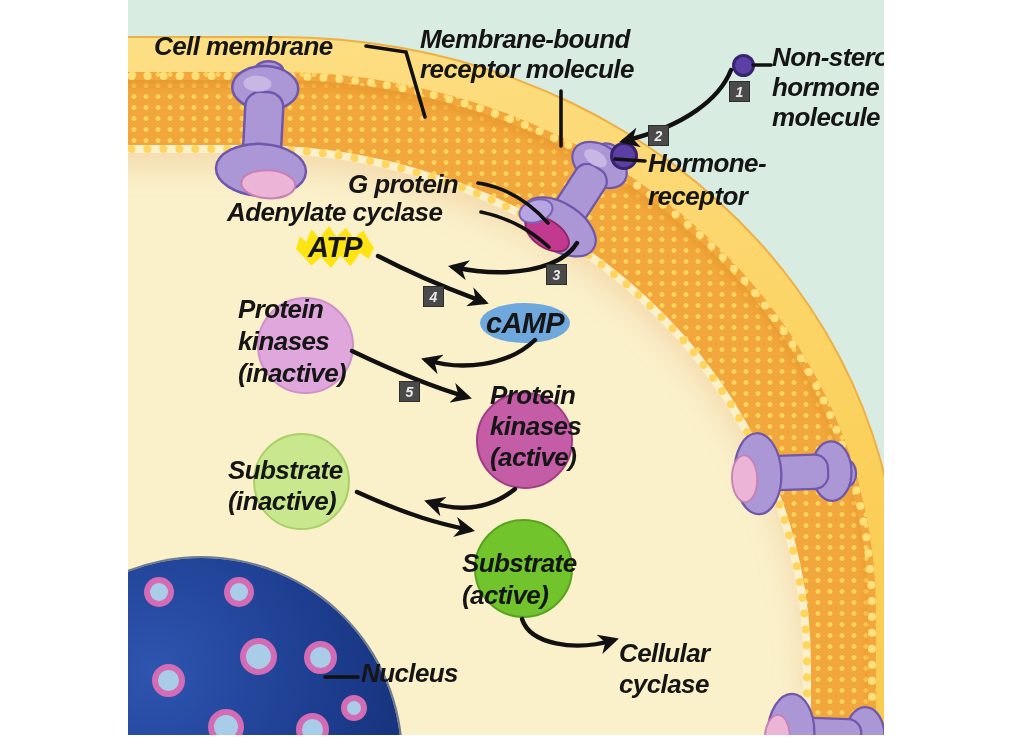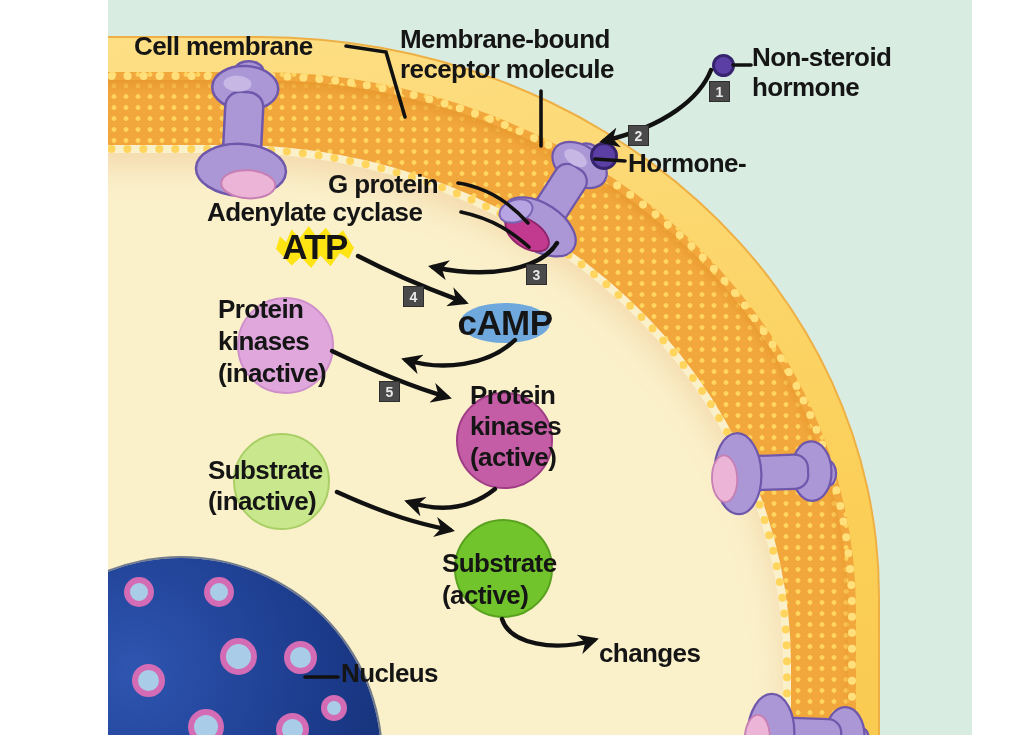--- a/index.html
+++ b/index.html
@@ -1,19 +1,19 @@
 <!DOCTYPE html>
 <html style="--background-outside-cell: #d9ece2; --cell-exterior: #fbcf57; --cell-exterior-light: #fde089; --membrane: #f2a73c; --cytoplasm-fill: #faf0ca; --receptor-body: #ab97d6; --receptor-outline: #6f58ab; --hormone: #5b3fa4; --adenylate-cyclase-cap: #c23a90; --receptor-base-cap: #ecb5d8; --kinase-inactive: #dfa7dc; --kinase-active: #c45ca6; --substrate-inactive: #c9e78c; --substrate-active: #72c42d; --nucleus: #1d3d8f; --nucleus-pore-ring: #d36cb4; --nucleus-pore-center: #a9cde9; --atp-highlight: #ffe414; --camp-highlight: #6fa8dc;"><head>
 <meta charset="utf-8">
 <style>
   html,body{margin:0;padding:0;background:#ffffff;}
   .page{position:relative;width:1024px;height:748px;background:#ffffff;overflow:hidden;
         font-family:"Liberation Sans",sans-serif;}
-  .canvas{position:absolute;left:108px;top:0;width:864px;height:735px;overflow:hidden;
-          background:var(--background-outside-cell,#d9ece2);}
+  .canvas{position:absolute;left:128px;top:0;width:756px;height:735px;overflow:hidden;
+          background:var(--background-outside-cell,#d9ece2);font-style:italic;}
   .abs{position:absolute;}
   
   .cell-outer{left:-300px;top:36px;width:1070px;height:2000px;
       background:linear-gradient(170deg,var(--cell-exterior-light,#fde089) 0%,var(--cell-exterior,#fbcf57) 30%,#f8bd3f 70%);
       border-top-right-radius:620px 560px;border-top:2px solid #eeb045;border-right:2px solid #eeb045;}
   .membrane{left:-300px;top:72px;width:1040px;height:2000px;
       background-color:var(--membrane,#f2a73c);
       background-image:radial-gradient(#ffd45e 2.2px,rgba(255,212,94,0) 2.8px);
       background-size:12px 11px;
       border-top-right-radius:600px 540px;
@@ -47,21 +47,21 @@
   .camp-pill{left:352px;top:303px;width:90px;height:40px;border-radius:50%;
       background:var(--camp-highlight,#6fa8dc);}
   .hormone-dot{width:23px;height:23px;border-radius:50%;background:var(--hormone,#5b3fa4);
       border:3px solid #36246e;box-sizing:border-box;}
   .gprotein-blob{left:390px;top:199px;width:36px;height:24px;border-radius:50%;
       background:#b7a4e2;border:2px solid #7a63b3;transform:rotate(-18deg);box-sizing:border-box;}
   
   .lbl{position:absolute;color:#151515;font-weight:700;font-size:26px;letter-spacing:-0.6px;
       line-height:30px;white-space:nowrap;}
   .lh31{line-height:31px;} .lh32{line-height:32px;} .lh33{line-height:33px;}
-  .ctr{display:flex;align-items:center;justify-content:center;font-size:35px;}
+  .ctr{display:flex;align-items:center;justify-content:center;font-size:29px;}
   .badge{position:absolute;width:21px;height:21px;background:#4a4a4a;color:#e9e9e9;
       border:1px solid #2d2d2d;font-weight:700;font-size:14px;display:flex;align-items:center;
       justify-content:center;box-sizing:border-box;}
   svg.layer{position:absolute;left:0;top:0;width:756px;height:735px;overflow:visible;}
   .receptor{position:absolute;overflow:visible;}
 </style>
 </head>
 <body>
 
 <div class="page">
@@ -157,24 +157,26 @@
     <div class="lbl" style="left:26px;top:31px;">Cell membrane</div>
 
     <div class="lbl" style="left:292px;top:24px;">
       <div>Membrane-bound</div>
       <div>receptor molecule</div>
     </div>
 
     <div class="lbl" style="left:644px;top:42px;">
       <div>Non-steroid</div>
       <div>hormone</div>
+      <div>molecule</div>
     </div>
 
     <div class="lbl lh33" style="left:520px;top:147px;">
       <div>Hormone-</div>
+      <div>receptor</div>
     </div>
 
     <div class="lbl" style="left:220px;top:169px;">G protein</div>
     <div class="lbl" style="left:99px;top:197px;">Adenylate cyclase</div>
 
     <div class="lbl ctr" style="left:168px;top:226px;width:78px;height:42px;">ATP</div>
     <div class="lbl ctr" style="left:352px;top:303px;width:90px;height:40px;">cAMP</div>
 
     <div class="lbl lh32" style="left:110px;top:293px;">
       <div>Protein</div>
@@ -194,21 +196,22 @@
     </div>
 
     <div class="lbl lh32" style="left:334px;top:547px;">
       <div>Substrate</div>
       <div>(active)</div>
     </div>
 
     <div class="lbl" style="left:233px;top:658px;">Nucleus</div>
 
     <div class="lbl lh31" style="left:491px;top:638px;">
-      <div>changes</div>
+      <div>Cellular</div>
+      <div>cyclase</div>
     </div>
 
     <div class="badge" style="left:601px;top:81px;">1</div>
     <div class="badge" style="left:520px;top:125px;">2</div>
     <div class="badge" style="left:418px;top:264px;">3</div>
     <div class="badge" style="left:295px;top:286px;">4</div>
     <div class="badge" style="left:271px;top:381px;">5</div>
 
   </div>
 </div>

